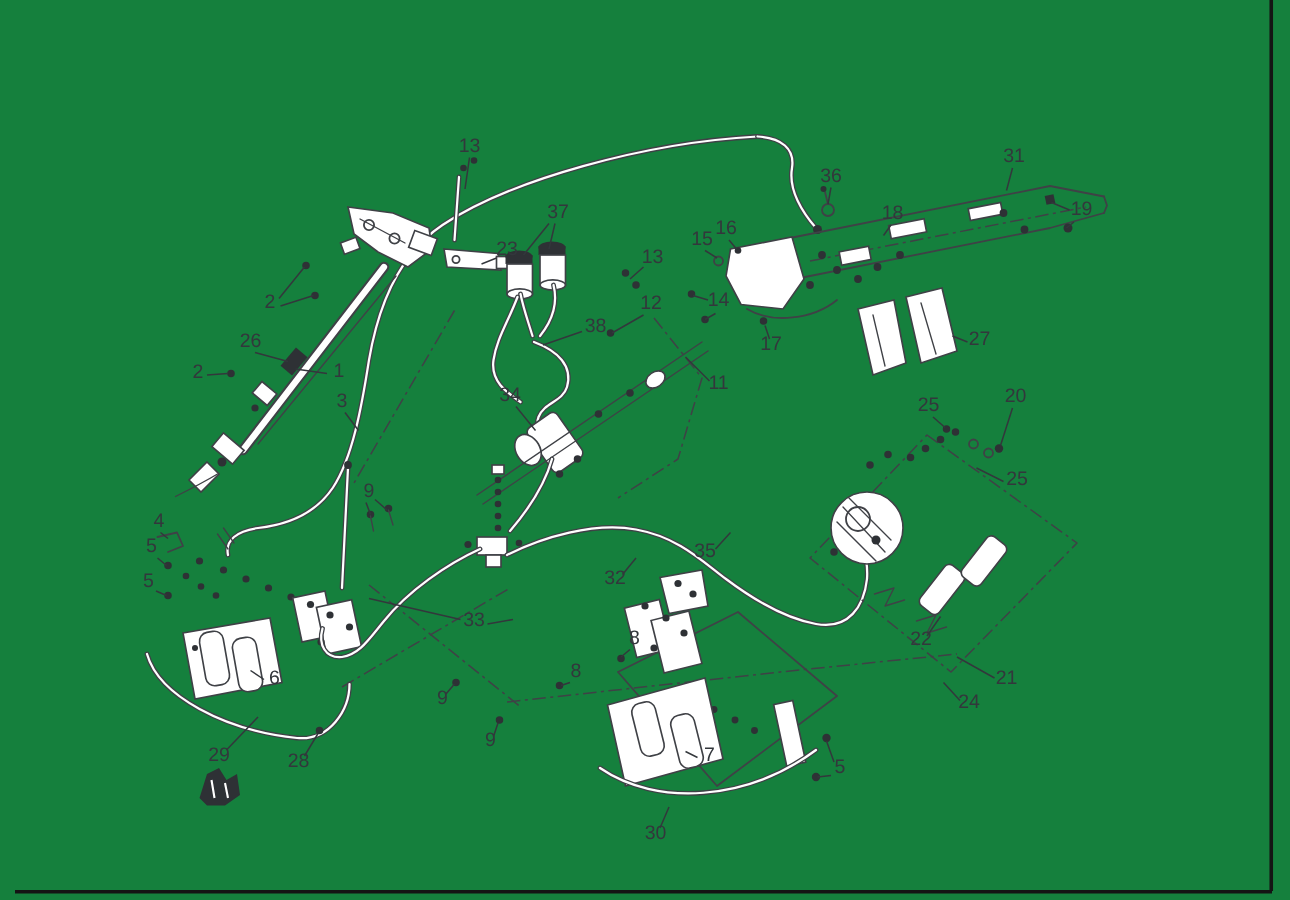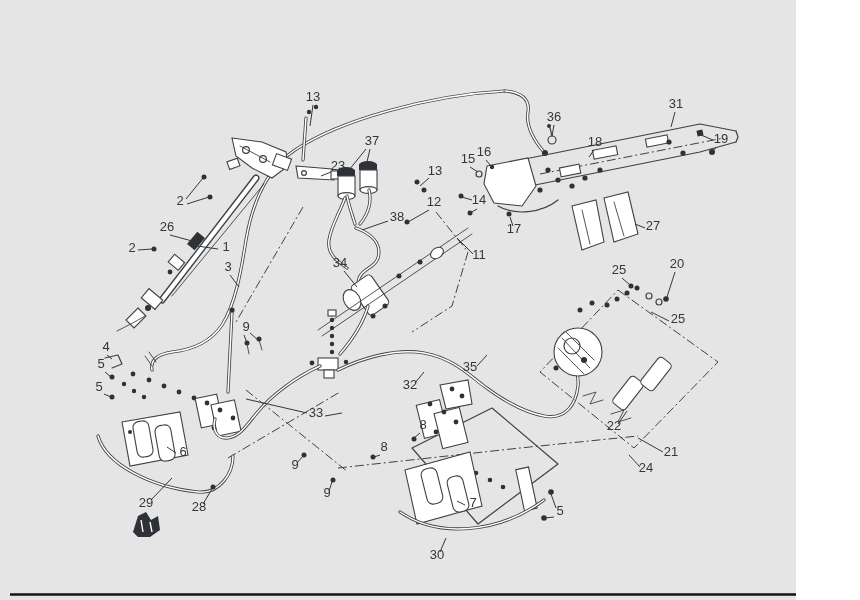--- a/index.html
+++ b/index.html
@@ -1,16 +1,16 @@
 <!DOCTYPE html>
 <html style="--line: #3f4146; --label: #33373c; --bolt: #2e3135; --border: #141414;"><head>
 <meta charset="utf-8">
 <style>
   html,body{margin:0;padding:0;background:#fff;}
-  .page{position:relative;width:796px;height:600px;background:#e5e5e5;overflow:hidden;
+  .page{position:relative;width:860px;height:600px;background:#15803d;overflow:hidden;
         font-family:"Liberation Sans", sans-serif;}
   svg{display:block}
   .ln{stroke:var(--line,#3f4146);stroke-width:1.2;fill:none;stroke-linecap:round;stroke-linejoin:round;}
   .thin{stroke-width:0.9;}
   .tube{stroke:var(--line,#3f4146);stroke-width:3.2;fill:none;stroke-linecap:round;}
   .tube-core{stroke:#ffffff;stroke-width:1.5;fill:none;stroke-linecap:round;}
   .rod{stroke:var(--line,#3f4146);stroke-width:7;fill:none;stroke-linecap:round;}
   .rod-core{stroke:#ffffff;stroke-width:4.2;fill:none;stroke-linecap:round;}
   .dash{stroke:var(--line,#50555b);stroke-width:1;fill:none;stroke-dasharray:9 3 2 3;stroke-linejoin:round;}
   .part{fill:#ffffff;stroke:var(--line,#3f4146);stroke-width:1.1;}

